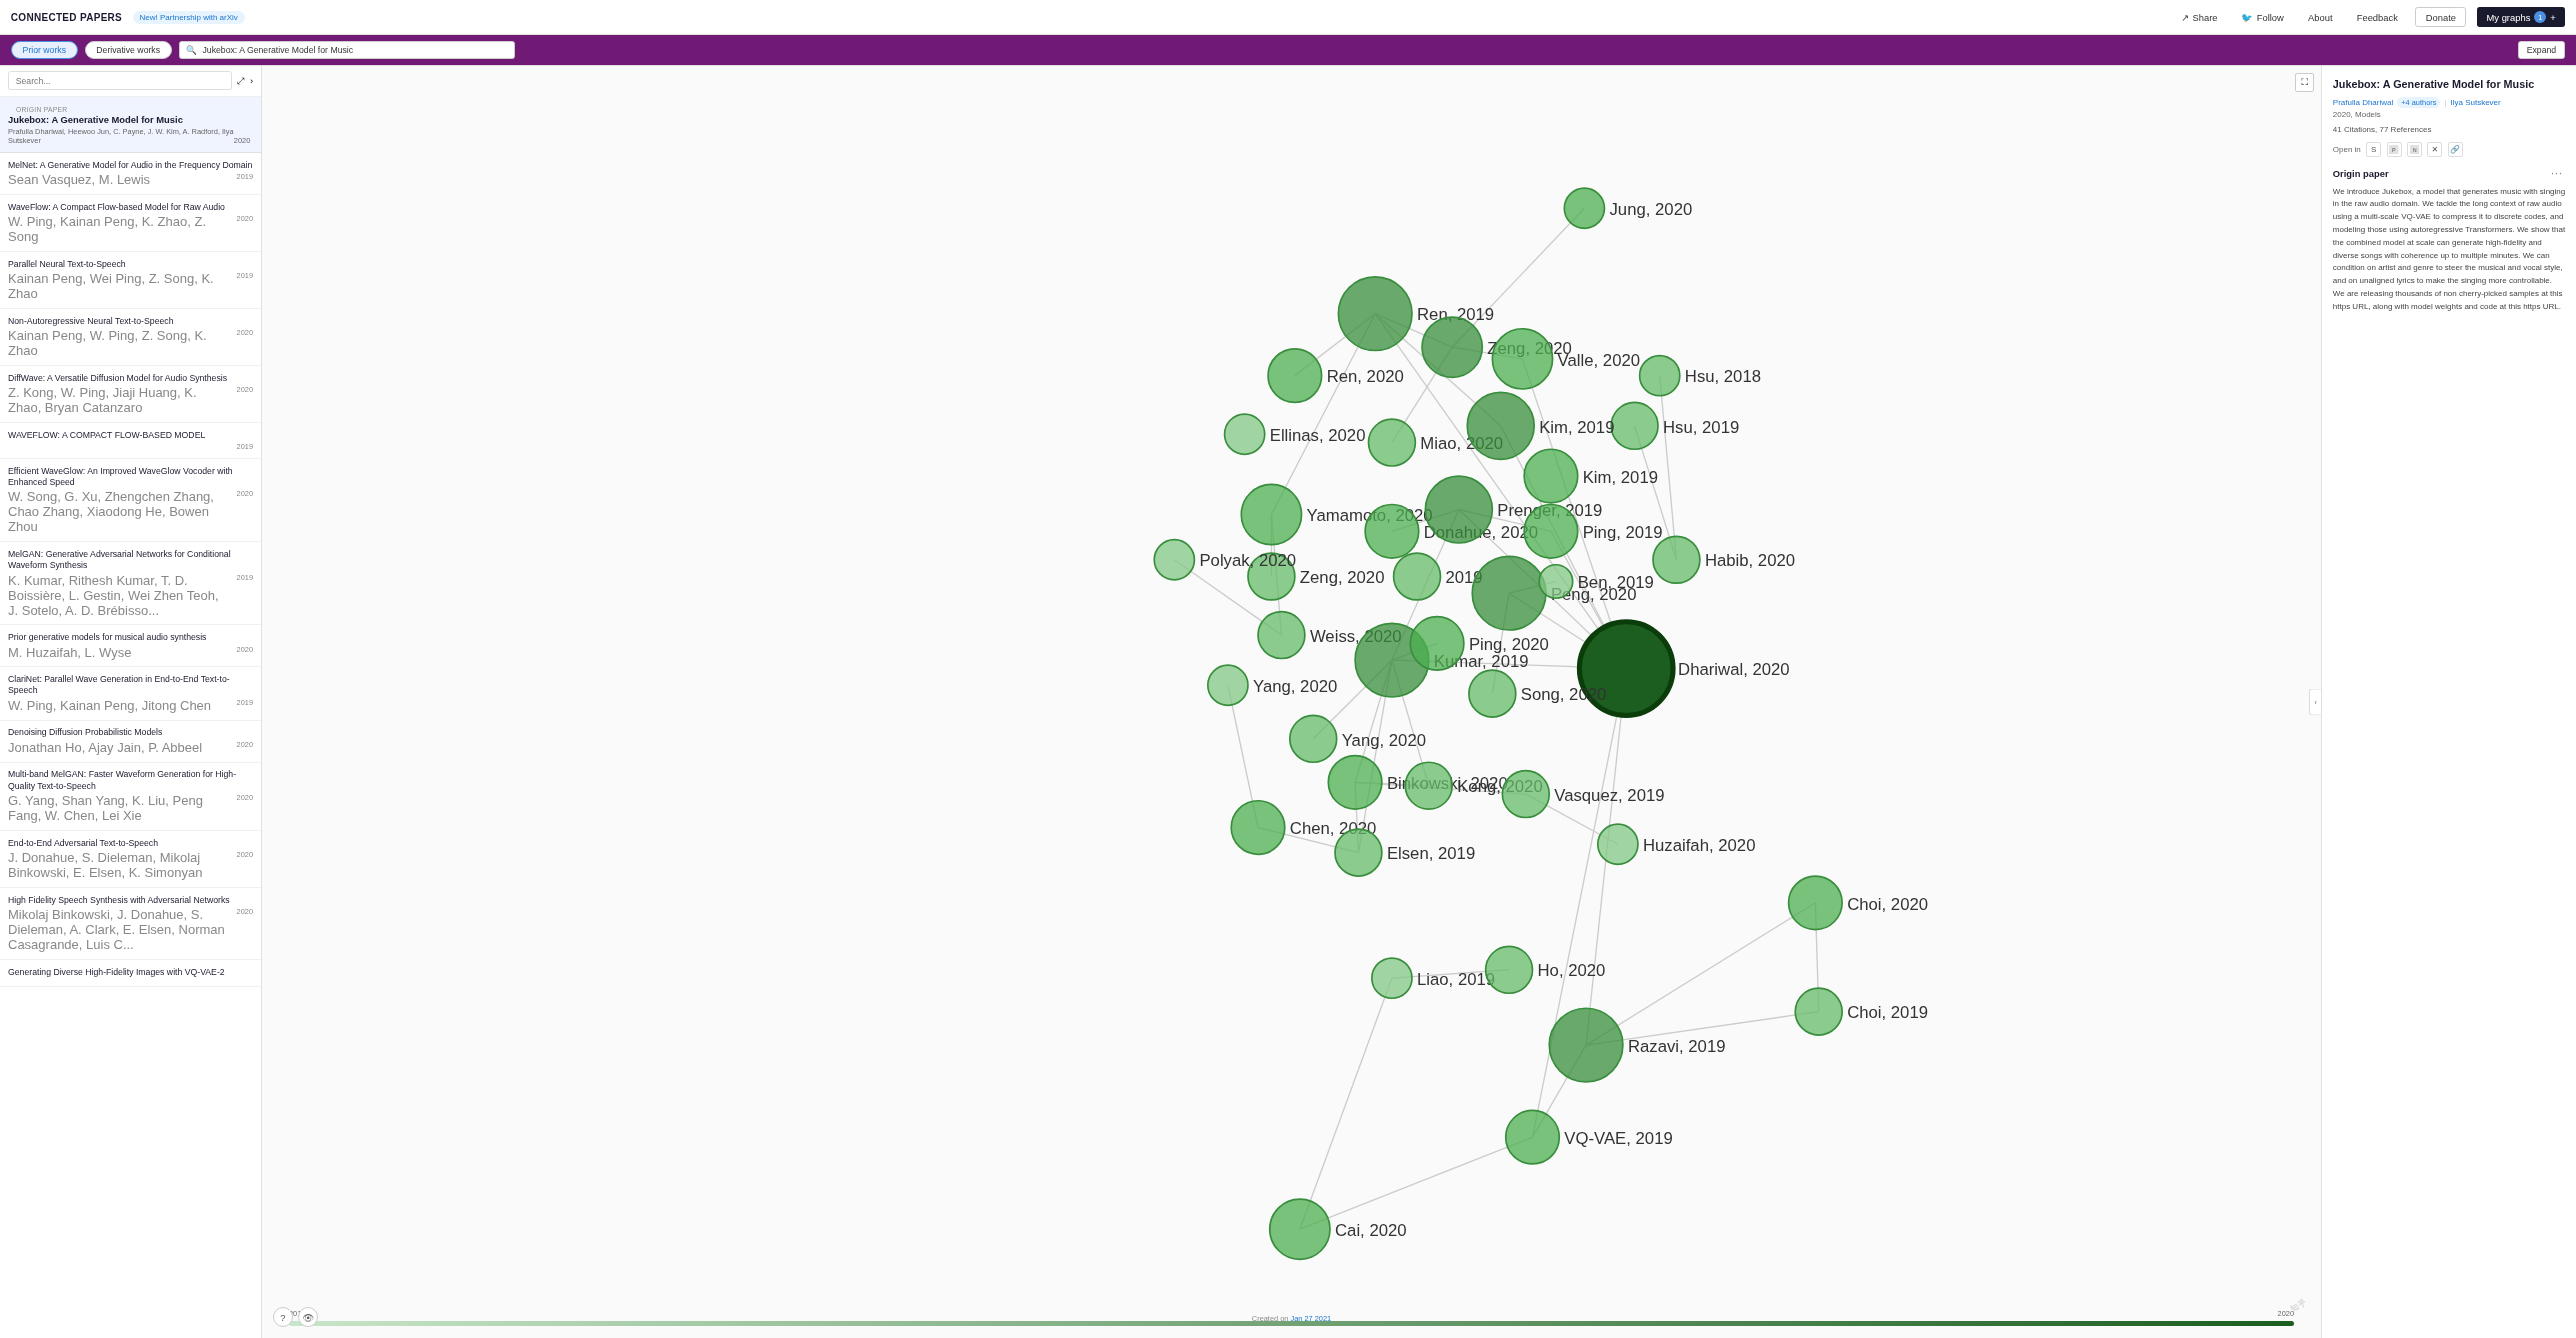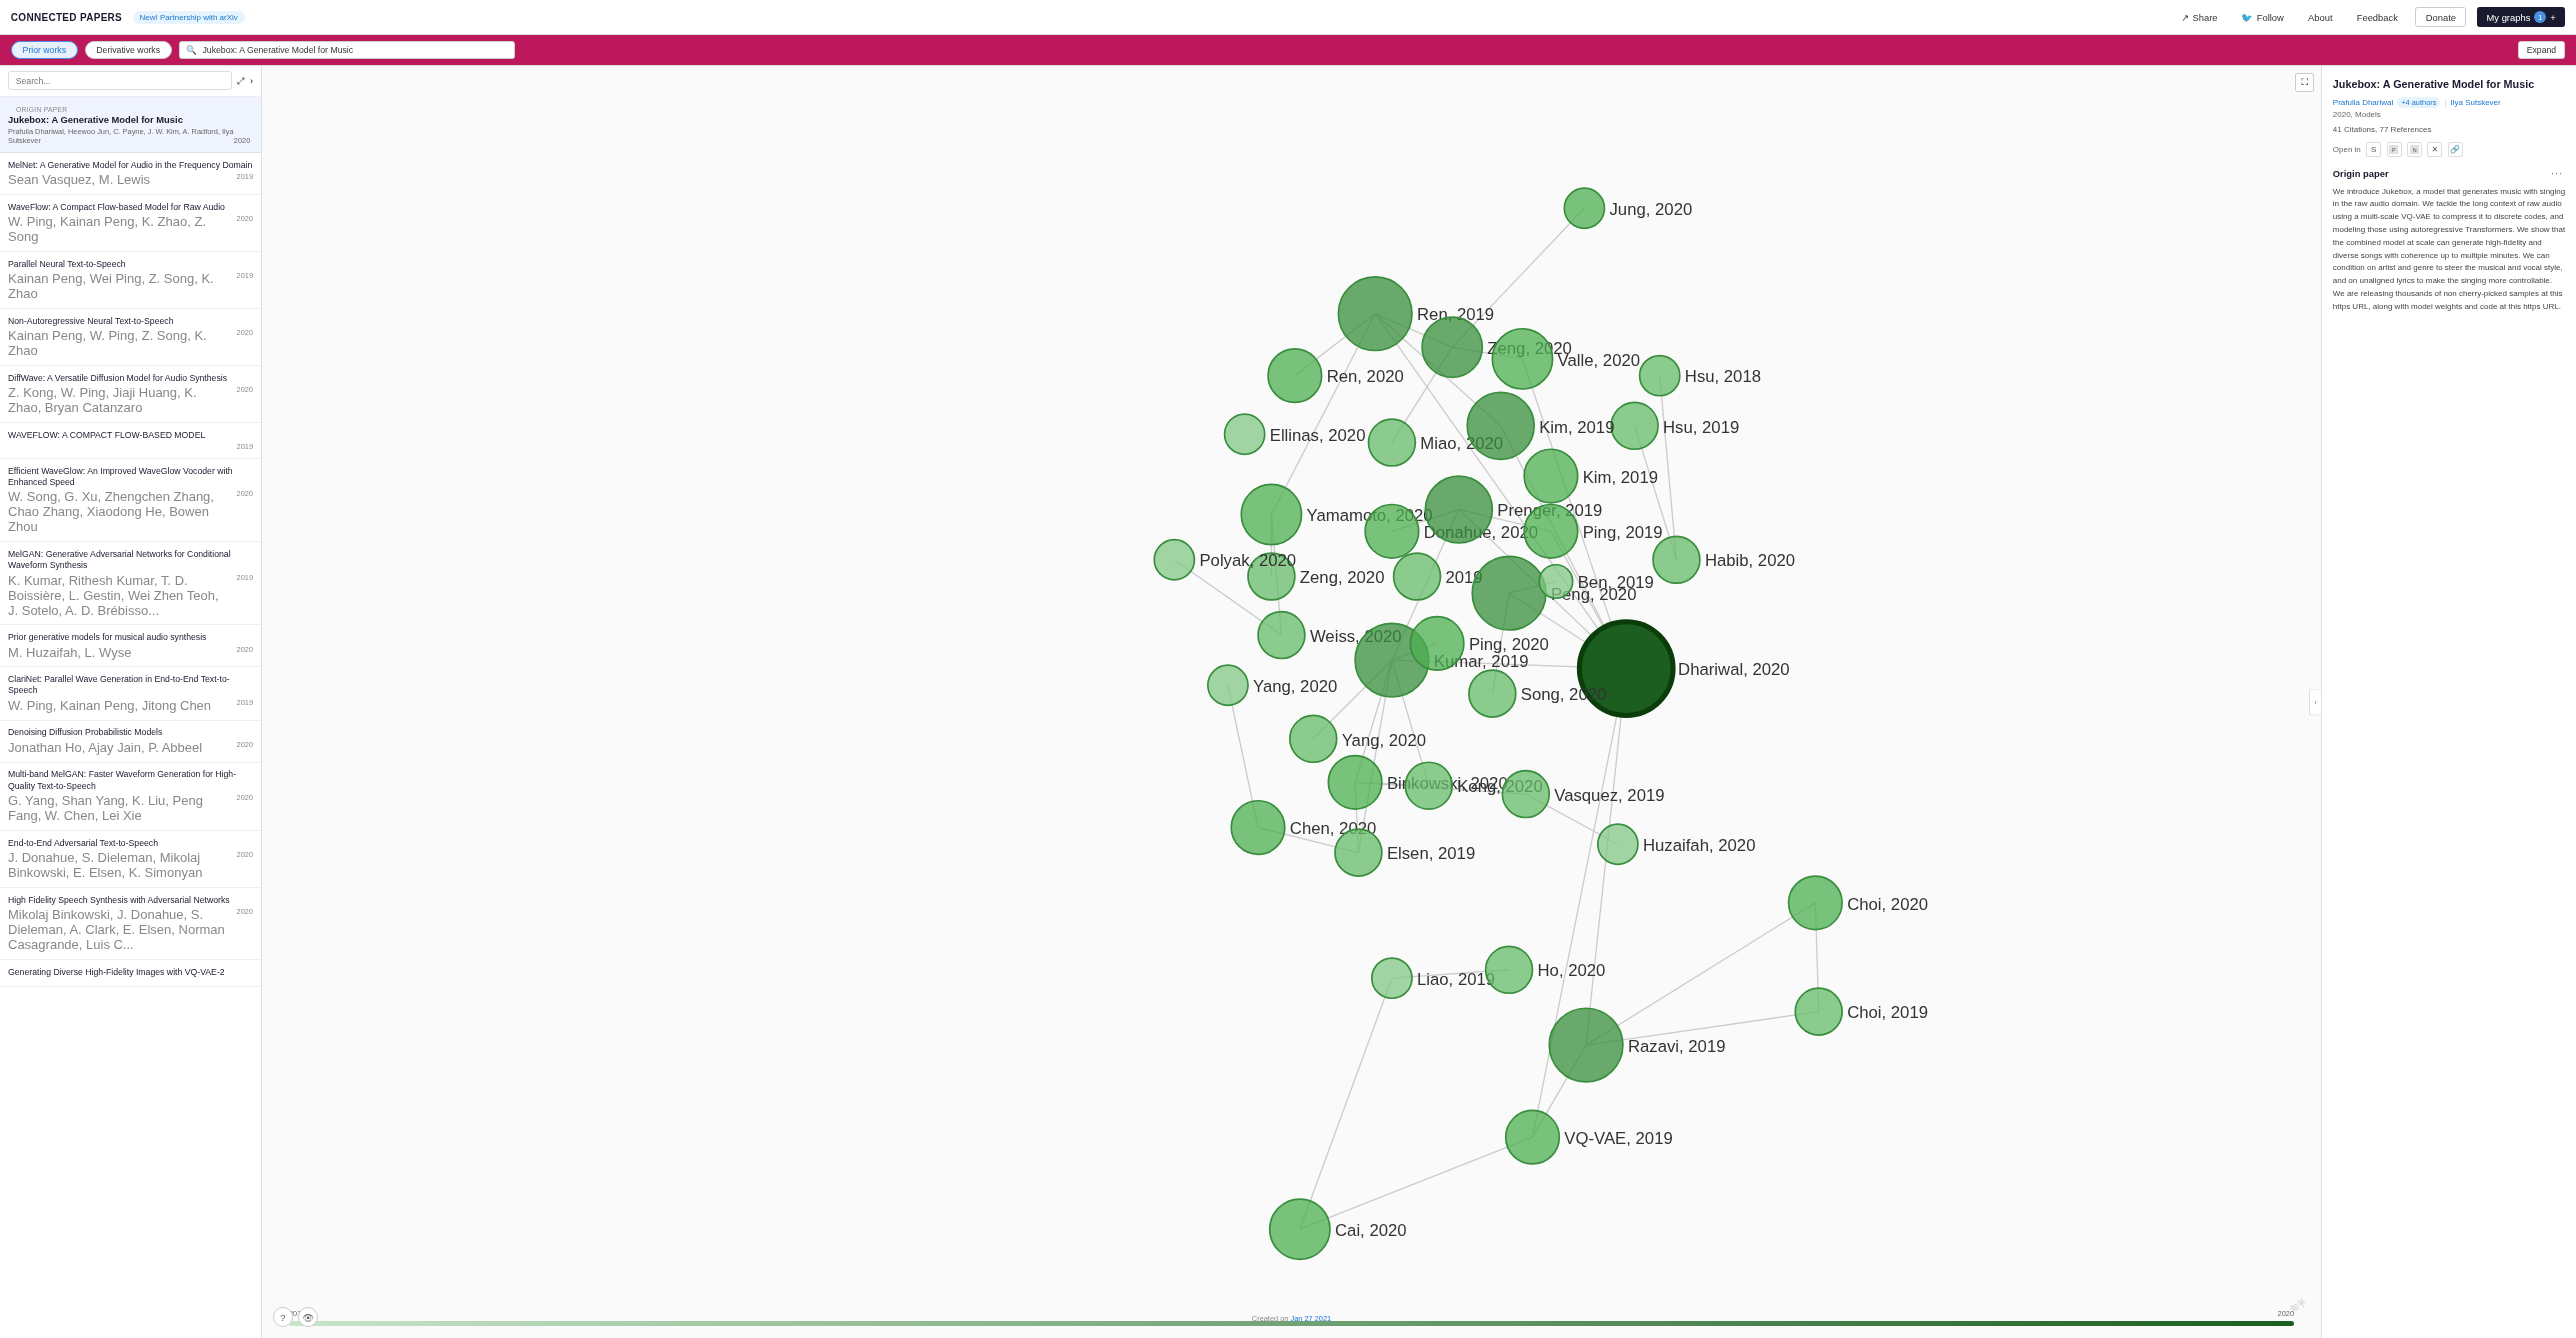--- a/index.html
+++ b/index.html
@@ -74,21 +74,21 @@
       border-radius: 50%;
       width: 12px; height: 12px;
       font-size: 7.4px;
       display: flex; align-items: center; justify-content: center;
     }
 
     
     #subheader {
       display: flex;
       align-items: center;
-      background: #be185d;
+      background: #701a75;
       border-bottom: 0.7px solid #e0e0e0;
       padding: 0 10.8px;
       height: 31px;
       gap: 6.7px;
       position: fixed;
       top: 35px; left: 0; right: 0;
       z-index: 99;
       justify-content: center;
     }
     .tab-btn {

